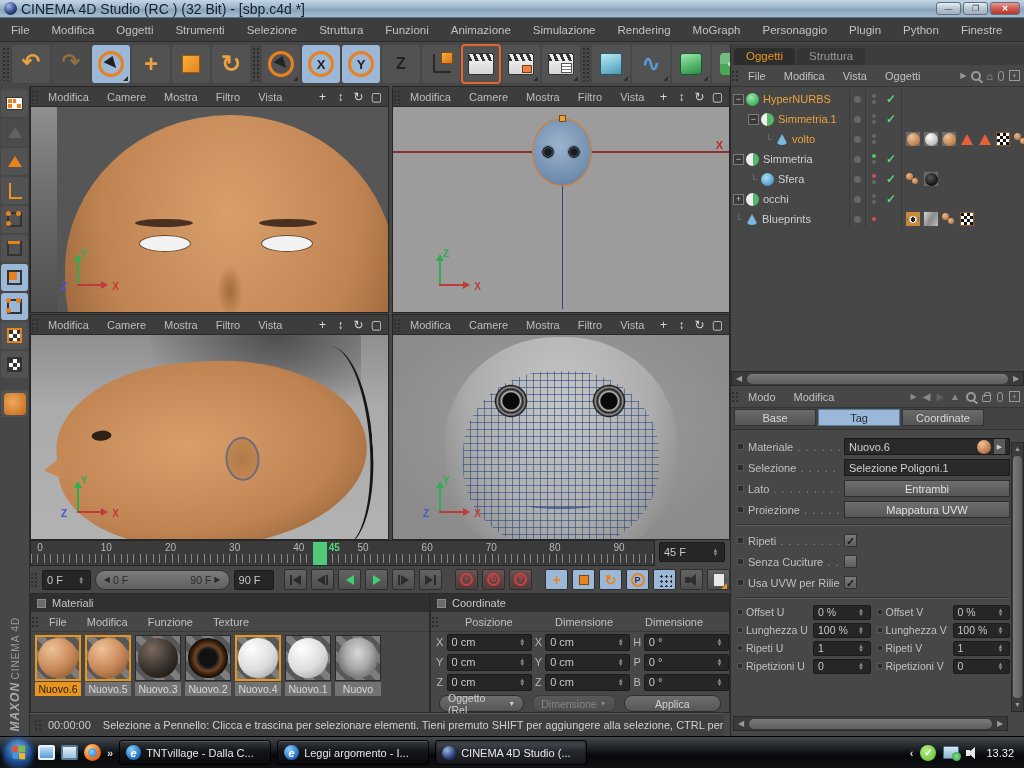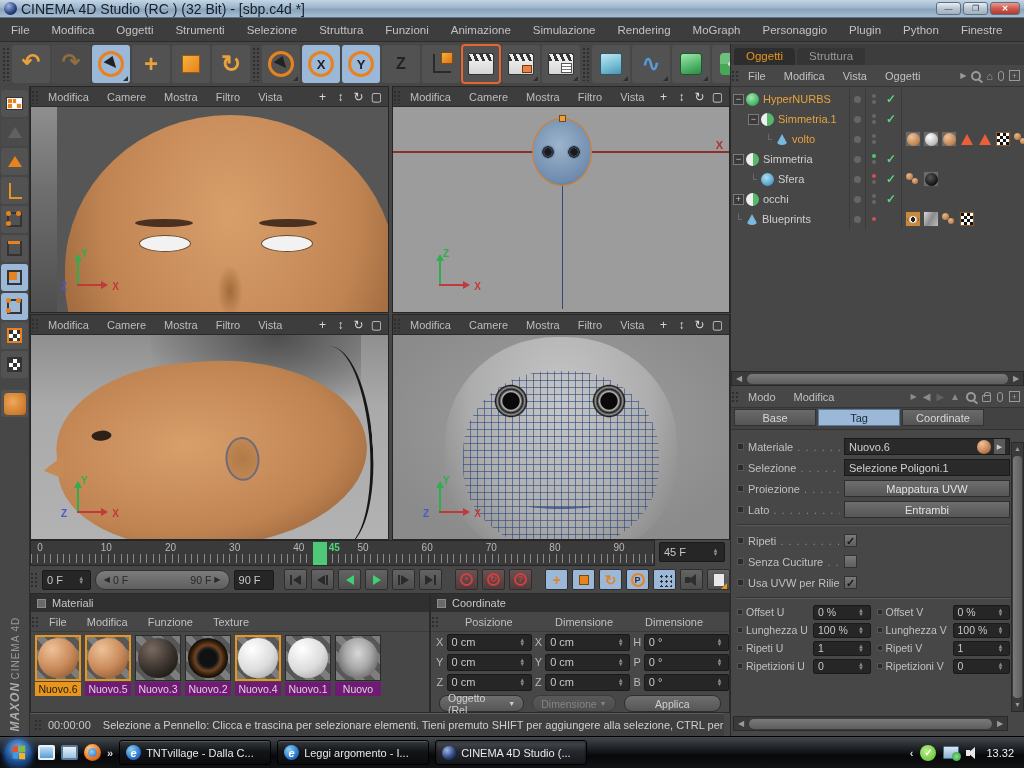--- a/index.html
+++ b/index.html
@@ -157,21 +157,21 @@
 .swrow{display:flex;gap:4px;padding:3px 4px}
 .sw{width:46px}
 .ballbox{width:46px;height:46px;border:1px solid #2a2a2a;background:repeating-linear-gradient(45deg,#7d7d7d 0 7px,#575757 7px 14px);display:flex;align-items:center;justify-content:center}
 .sw.sel .ballbox{border:2px solid #e8951e}
 .ball{width:40px;height:40px;border-radius:50%}
 .ball.skin{background:radial-gradient(circle at 35% 28%,#eec298,#c9895a 52%,#80522c 95%)}
 .ball.dark{background:radial-gradient(circle at 35% 28%,#7a6a60,#37302b 55%,#14100d 95%)}
 .ball.eye{background:radial-gradient(circle at 50% 50%,#0e0e0e 30%,#2a2a2a 38%,#744категory020 44%,#74421c 46%,#3a2410 58%,#191008 66%,#0c0c0c 80%);background:radial-gradient(circle at 50% 50%,#111 30%,#2c2c2c 38%,#74421c 46%,#3a2410 58%,#120c06 70%)}
 .ball.white{background:radial-gradient(circle at 35% 28%,#ffffff,#dcdcdc 55%,#9c9c9c 95%)}
 .ball.face{background:radial-gradient(ellipse at 50% 38%,#d8d8d8,#a8a8a8 45%,#6a6a6a 80%,#3a3a3a);border-radius:48%}
-.swl{margin-top:1px;height:14px;background:#701a75;color:#d8d8d8;font-size:10.5px;text-align:center;line-height:14px;overflow:hidden;white-space:nowrap}
+.swl{margin-top:1px;height:14px;background:#737373;color:#d8d8d8;font-size:10.5px;text-align:center;line-height:14px;overflow:hidden;white-space:nowrap}
 .swl.lsel{background:#e8951e;color:#1a1a1a}
 
 
 .coords{position:absolute;left:430px;top:593px;width:300px;height:120px;background:#474747;border:1px solid #2a2a2a}
 .ccols{display:flex;align-items:center;height:20px;color:#c0c0c0;border-bottom:1px solid #3a3a3a}
 .ccols .ch{width:90px;padding-left:26px}
 .crow{display:flex;align-items:center;height:20px;gap:2px;padding-left:4px}
 .crow .axl{width:10px;color:#b8b8b8;text-align:center}
 .crow .dfield{width:89px;height:17px}
 .cbtns{display:flex;align-items:center;gap:8px;padding:3px 8px}
@@ -1068,30 +1068,30 @@
       </div>
       <div class="frow">
         <span class="bul"></span>
         <span class="lab">Selezione</span>
         <div class="fval textfield">
             <span>Selezione Poligoni.1</span>
           </div>
       </div>
       <div class="frow">
         <span class="bul"></span>
+        <span class="lab">Lato</span>
+        <div class="fval ddbtn">
+            <span>Entrambi</span>
+          </div>
+      </div>
+      <div class="frow">
+        <span class="bul"></span>
         <span class="lab">Proiezione</span>
         <div class="fval ddbtn">
             <span>Mappatura UVW</span>
-          </div>
-      </div>
-      <div class="frow">
-        <span class="bul"></span>
-        <span class="lab">Lato</span>
-        <div class="fval ddbtn">
-            <span>Entrambi</span>
           </div>
       </div>
       <div class="asep"></div>
       <div class="frow">
         <span class="bul"></span>
         <span class="lab">Ripeti</span>
         <span class="chkbox on"><span class="g">✓</span></span>
       </div>
       <div class="frow">
         <span class="bul"></span>

